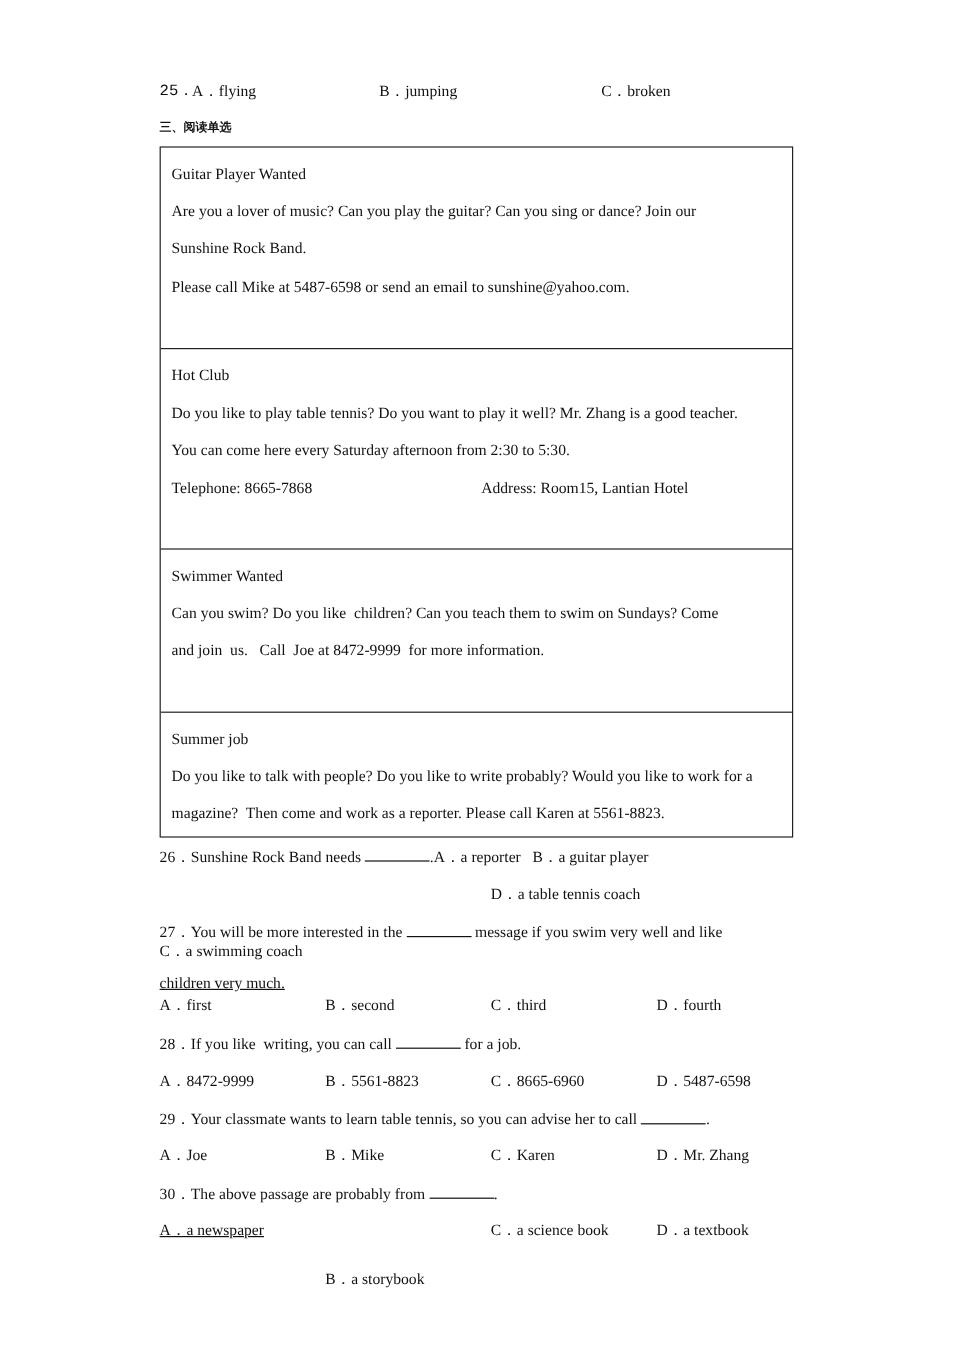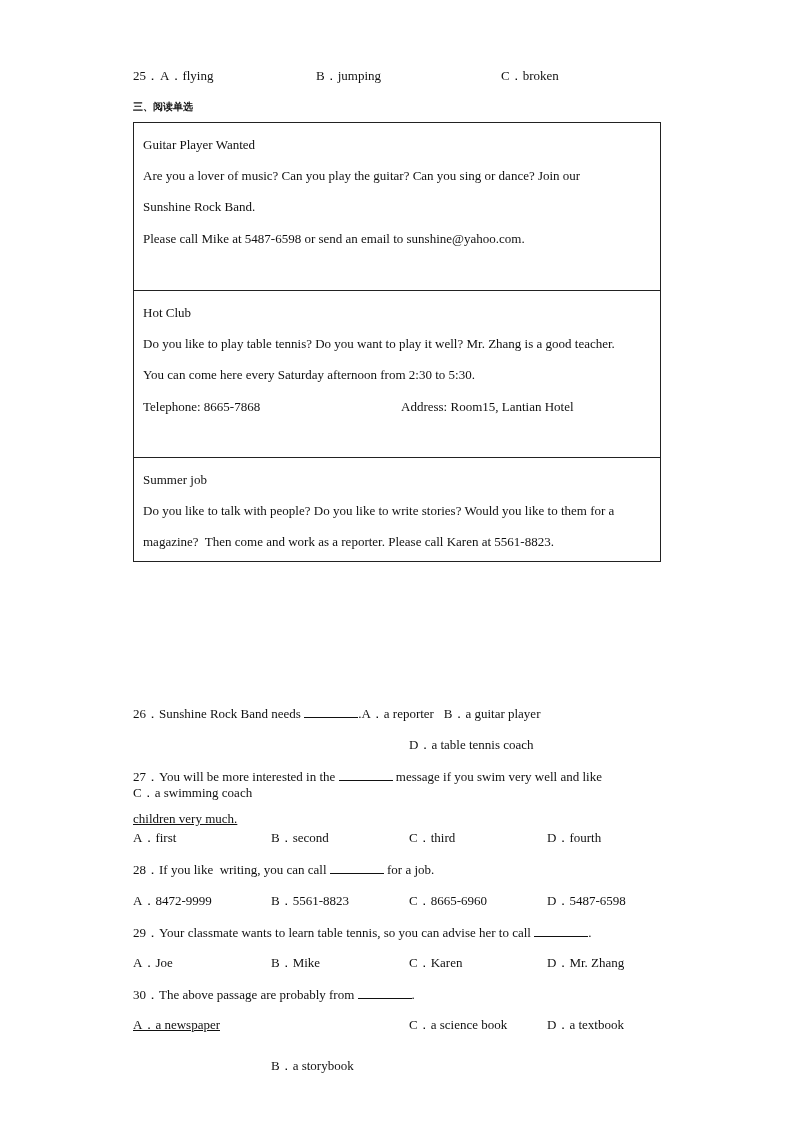--- a/index.html
+++ b/index.html
@@ -12,21 +12,21 @@
     .ads { position: absolute; left: 133px; top: 122px; width: 526px; border: 1px solid #222; }
     .ad { border-top: 1px solid #222; position: relative; box-sizing: border-box; padding-left: 9px; }
     .ad:first-child { border-top: none; text-decoration: underline; }
     .ad .t { position: absolute; left: 9px; white-space: pre; line-height: 16px; }
     .blank { display: inline-block; width: 54px; border-bottom: 1px solid #111; height: 12px; vertical-align: baseline; }
   </style>
 </head>
 <body>
 
 <div>
-  <span class="opt" style="left:133px;top:68px;">25．</span>
+  <span class="opt" style="left:133px;top:68px;font-family:Liberation Mono, monospace;">25．</span>
   <span class="opt" style="left:160px;top:68px;">A．flying</span>
   <span class="opt" style="left:316px;top:68px;">B．jumping</span>
   <span class="opt" style="left:501px;top:68px;">C．broken</span>
 </div>
 
 <div class="heading">三、阅读单选</div>
 
 <div class="ads">
   <div class="ad" style="height:167px;">
     <span class="t" style="top:14px;">Guitar Player Wanted</span>
@@ -34,23 +34,28 @@
     <span class="t" style="top:76px;">Sunshine Rock Band.</span>
     <span class="t" style="top:108px;">Please call Mike at 5487-6598 or send an email to sunshine@yahoo.com.</span>
   </div>
   <div class="ad" style="height:167px;">
     <span class="t" style="top:14px;">Hot Club</span>
     <span class="t" style="top:45px;">Do you like to play table tennis? Do you want to play it well? Mr. Zhang is a good teacher.</span>
     <span class="t" style="top:76px;">You can come here every Saturday afternoon from 2:30 to 5:30.</span>
     <span class="t" style="top:108px;">Telephone: 8665-7868</span>
     <span class="t" style="top:108px;left:267px;">Address: Room15, Lantian Hotel</span>
   </div>
+  <div class="ad" style="height:136px;">
+    <span class="t" style="top:14px;">Swimmer Wanted</span>
+    <span class="t" style="top:45px;">Can you swim? Do you like  children? Can you teach them to swim on Sundays? Come</span>
+    <span class="t" style="top:76px;">and join  us.   Call  Joe at 8472-9999  for more information.</span>
+  </div>
   <div class="ad" style="height:104px;">
     <span class="t" style="top:14px;">Summer job</span>
-    <span class="t" style="top:45px;">Do you like to talk with people? Do you like to write stories? Would you like to them for a</span>
+    <span class="t" style="top:45px;">Do you like to talk with people? Do you like to write probably? Would you like to work for a</span>
     <span class="t" style="top:76px;">magazine?  Then come and work as a reporter. Please call Karen at 5561-8823.</span>
   </div>
 </div>
 
 <div>
   <div class="line" style="top:705px;"><span>26．</span><span>Sunshine Rock Band needs </span><span class="blank"></span><span>.</span><span>A．a reporter</span><span>   </span><span>B．a guitar player</span></div>
   <span class="opt" style="left:133px;top:737px;margin-top:48px;">C．a swimming coach</span>
   <span class="opt" style="left:409px;top:737px;">D．a table tennis coach</span>
 </div>
 

